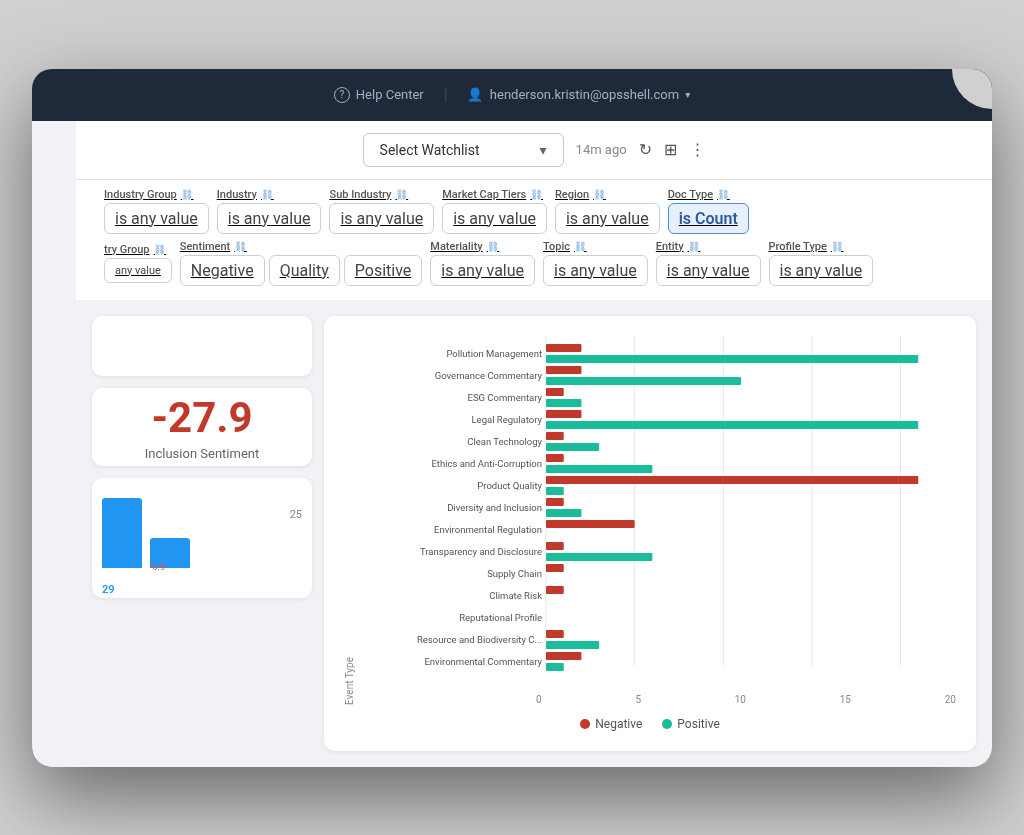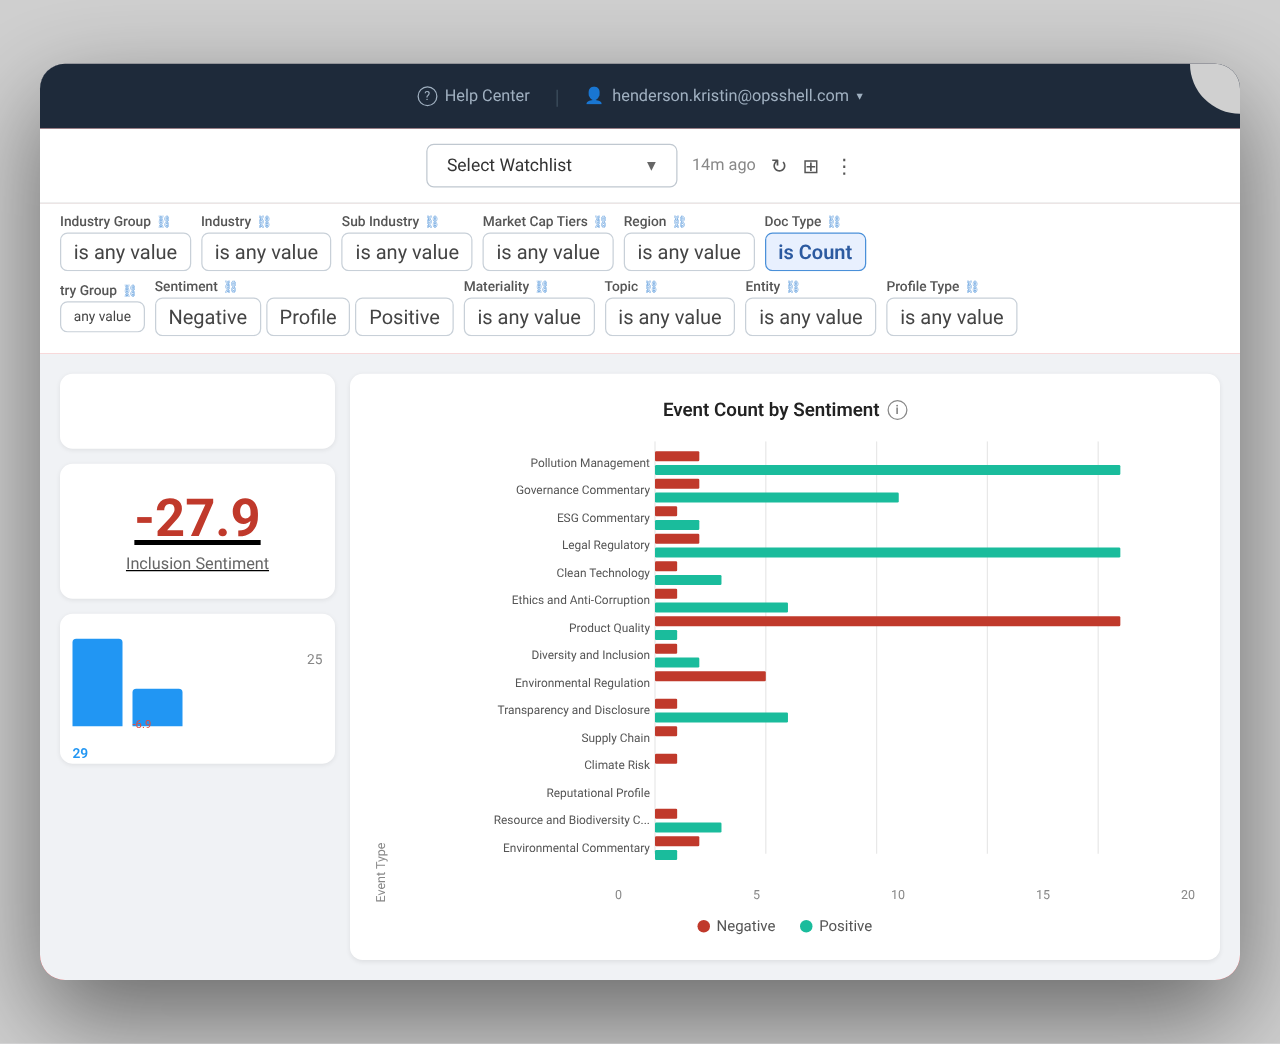--- a/index.html
+++ b/index.html
@@ -67,20 +67,21 @@
 
     .nav-chevron {
       color: #a0b0c0;
       font-size: 10px;
     }
 
     
     .main-content {
       background: #ef4444;
       padding: 0;
+      margin-left: 44px;
     }
 
     
     .toolbar-row {
       background: white;
       display: flex;
       align-items: center;
       justify-content: center;
       padding: 12px 20px;
       gap: 12px;
@@ -112,22 +113,23 @@
     .toolbar-icons {
       display: flex;
       align-items: center;
       gap: 12px;
       color: #555;
     }
 
     
     .filter-section {
       background: white;
-      padding: 8px 16px;
+      padding: 8px 28px;
       overflow: hidden;
+      text-decoration: underline;
     }
 
     .filter-row {
       display: flex;
       align-items: center;
       gap: 8px;
       margin-bottom: 6px;
       flex-wrap: nowrap;
       overflow: hidden;
     }
@@ -199,24 +201,23 @@
       width: 220px;
       flex-shrink: 0;
       display: flex;
       flex-direction: column;
       gap: 12px;
     }
 
     .sentiment-card {
       background: white;
       border-radius: 10px;
-      padding: 20px;
+      padding: 5px;
       text-align: center;
       box-shadow: 0 1px 4px rgba(0,0,0,0.08);
-      text-decoration: underline;
     }
 
     .sentiment-value {
       font-size: 42px;
       font-weight: 700;
       color: #c0392b;
     }
 
     .sentiment-label {
       font-size: 13px;
@@ -453,21 +454,21 @@
             <div class="filter-pill" style="font-size:11px;">any value</div>
           </div>
 
           <div class="filter-group">
             <div class="filter-label">
               <span>Sentiment</span>
               <span class="link-icon">⛓</span>
             </div>
             <div style="display:flex;gap:4px;">
               <div class="filter-pill sentiment-negative">Negative</div>
-              <div class="filter-pill sentiment-neutral">Profile</div>
+              <div class="filter-pill sentiment-neutral">Quality</div>
               <div class="filter-pill sentiment-positive">Positive</div>
             </div>
           </div>
 
           <div class="filter-group">
             <div class="filter-label">
               <span>Materiality</span>
               <span class="link-icon">⛓</span>
             </div>
             <div class="filter-pill">is any value</div>
@@ -514,24 +515,20 @@
             <div class="mini-bar-blue"></div>
             <div class="mini-bar-blue2"></div>
             <div class="mini-label-29">29</div>
             <div style="position:absolute;left:58px;bottom:40px;font-size:11px;color:#2196F3;font-weight:600;">9</div>
             <div style="position:absolute;left:58px;bottom:26px;font-size:9px;color:#e74c3c;">-6.9</div>
             <div class="mini-number-25">25</div>
           </div>
         </div>
 
         <div class="chart-panel">
-          <div class="chart-title">
-            <span>Event Count by Sentiment</span>
-            <span class="chart-info-icon">i</span>
-          </div>
 
           <div class="chart-content-row">
             <div class="axis-label-rotated">Event Type</div>
             <div style="flex:1;">
               <svg id="bar-chart-svg" width="100%" height="350" viewBox="0 0 560 350">
 
               <line x1="160" y1="0" x2="160" y2="330" stroke="#e8e8e8" stroke-width="1"></line>
                   <line x1="248.63636363636363" y1="0" x2="248.63636363636363" y2="330" stroke="#e8e8e8" stroke-width="1"></line>
                   <line x1="337.27272727272725" y1="0" x2="337.27272727272725" y2="330" stroke="#e8e8e8" stroke-width="1"></line>
                   <line x1="425.9090909090909" y1="0" x2="425.9090909090909" y2="330" stroke="#e8e8e8" stroke-width="1"></line>

